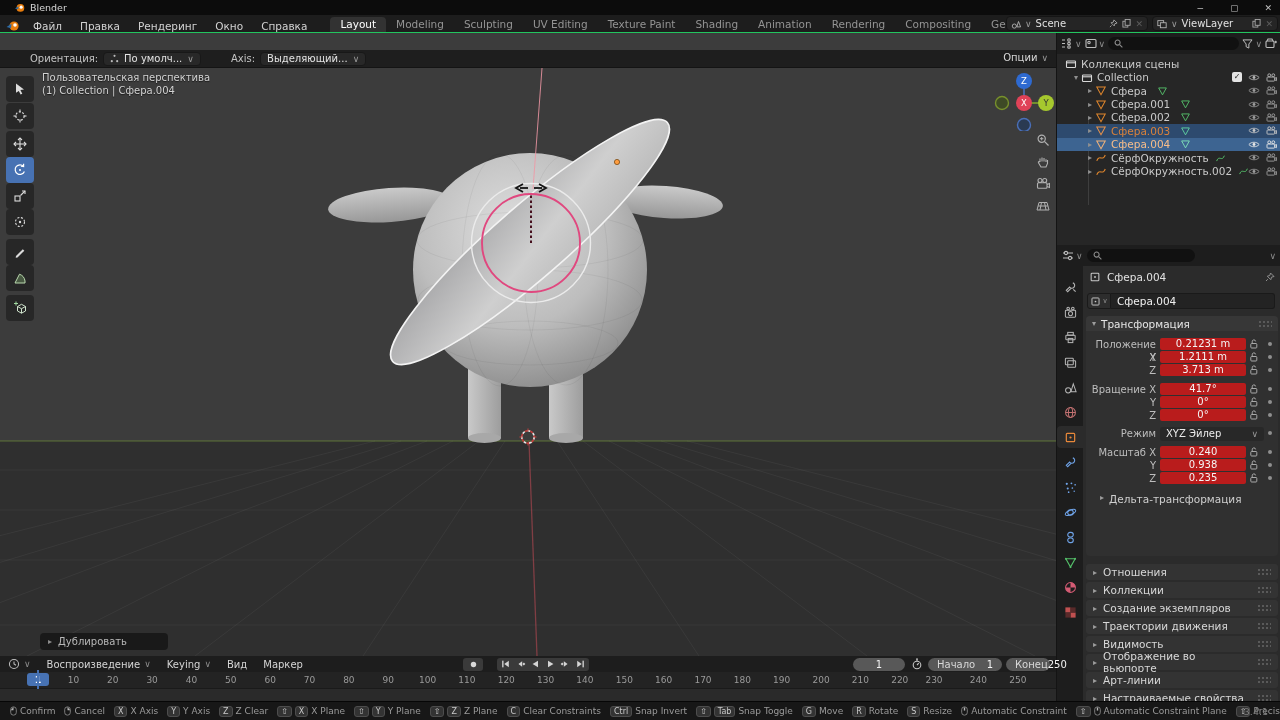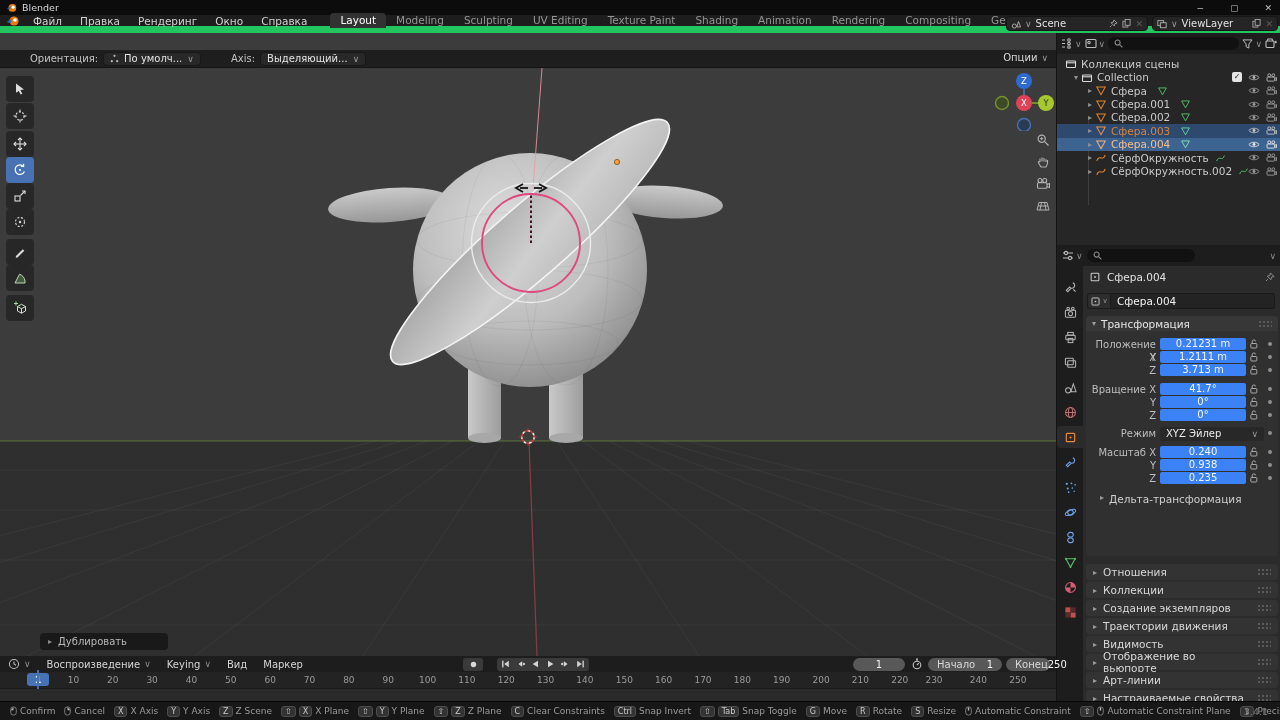--- a/index.html
+++ b/index.html
@@ -2,27 +2,27 @@
 <html><head>
 <meta charset="utf-8">
 <style>
   * { margin:0; padding:0; box-sizing:border-box; }
   html,body { width:1280px; height:720px; overflow:hidden; background:#1d1d1d;
     font-family:"DejaVu Sans", sans-serif; color:#c8c8c8; font-size:11px; }
   svg { display:block; }
 
   
   #titlebar { position:absolute; left:0; top:0; width:1280px; height:15px; background:#0c0c0c;
-    display:flex; align-items:center; padding:0 6px; color:#d6d6d6; font-size:9.5px; }
+    display:flex; align-items:center; padding:0 14px; color:#d6d6d6; font-size:9.5px; }
   #titlebar .win-controls { position:absolute; right:8px; top:0; height:15px; display:flex; gap:26px;
     align-items:center; color:#c2c2c2; font-size:9px; }
 
   
   #topbar { position:absolute; left:0; top:15px; width:1280px; height:18px; background:#1d1d1d;
-    display:flex; align-items:center; border-bottom:7px solid #22c55e; }
+    display:flex; align-items:flex-end; border-bottom:1px solid #22c55e; }
   .menu-item { padding:0 9px; color:#d2d2d2; font-size:10.5px; }
   .ws-tabs { display:flex; align-items:center; margin-left:14px; }
   .ws-tab { padding:1px 10px 2px; color:#949494; font-size:10.5px; border-radius:4px 4px 0 0; }
   .ws-tab.active { background:#323232; color:#ffffff; }
   .ws-add { color:#9a9a9a; padding:0 8px; font-size:11px; }
   .tb-right { position:absolute; right:2px; top:1px; display:flex; gap:4px; }
   .selector { display:flex; align-items:center; background:#252525; border:1px solid #151515;
     border-radius:4px; height:15px; padding:0 4px; gap:4px; color:#e0e0e0; font-size:10px; }
   .dim-x { color:#5c5c5c; font-size:9px; }
 
@@ -94,21 +94,21 @@
   #obj-name-field .text-part { flex:1; background:#232323; border:1px solid #1a1a1a; border-left:none;
     border-radius:0 3px 3px 0; color:#f0f0f0; font-size:10.5px; line-height:14px; padding-left:6px; }
   #transform-panel { position:absolute; left:3px; top:50px; width:192px; height:240px; background:#303030; border-radius:4px; }
   .panel-hdr { height:15px; background:#373737; border-radius:4px 4px 0 0; display:flex; align-items:center;
     gap:5px; padding:0 6px; color:#e6e6e6; font-size:10.5px; }
   .grip { margin-left:auto; width:14px; height:8px;
     background-image:radial-gradient(#5a5a5a 1px, transparent 1px); background-size:4px 4px; }
   .prop-row { position:absolute; left:0; width:192px; height:13px; }
   .prop-row .plabel { position:absolute; left:0; width:70px; text-align:right; color:#bdbdbd;
     font-size:10px; line-height:13px; }
-  .prop-row .pfield { position:absolute; left:74px; width:86px; height:12px; background:#3b82f6;
+  .prop-row .pfield { position:absolute; left:74px; width:86px; height:12px; background:#b91c1c;
     border-radius:2px; color:#f4f4f4; font-size:10px; text-align:center; line-height:12px; }
   .prop-row .lock { position:absolute; left:164px; top:1px; }
   .anim-dot { position:absolute; left:182px; top:4px; width:4px; height:4px; border-radius:50%; background:#8f8f8f; }
   .mode-field { position:absolute; left:74px; width:104px; height:14px; background:#282828; border-radius:3px;
     color:#ebebeb; font-size:10px; line-height:14px; padding:0 6px; display:flex; justify-content:space-between; }
   .delta-row { position:absolute; left:14px; color:#cfcfcf; font-size:10.5px; display:flex; gap:5px; }
   .section { position:absolute; left:3px; width:192px; height:16px; background:#333333; border-radius:3px;
     display:flex; align-items:center; gap:6px; padding:0 7px; color:#d8d8d8; font-size:10.5px; }
 
   
@@ -330,20 +330,24 @@
       <g>
         <circle cx="528" cy="369" r="6.2" fill="none" stroke="#e8e8e8" stroke-width="1.6" stroke-dasharray="2.8,2.8"></circle>
         <circle cx="528" cy="369" r="6.2" fill="none" stroke="#c5403f" stroke-width="1.6" stroke-dasharray="2.8,2.8" stroke-dashoffset="2.8"></circle>
         <line x1="528" y1="360.5" x2="528" y2="363.5" stroke="#c5403f" stroke-width="1"></line>
         <line x1="528" y1="374.5" x2="528" y2="377.5" stroke="#c5403f" stroke-width="1"></line>
         <line x1="519.5" y1="369" x2="522.5" y2="369" stroke="#c5403f" stroke-width="1"></line>
         <line x1="533.5" y1="369" x2="536.5" y2="369" stroke="#c5403f" stroke-width="1"></line>
       </g>
     </svg>
 
+    <div id="vp-overlay-text">
+      <div>Пользовательская перспектива</div>
+      <div>(1) Collection | Сфера.004</div>
+    </div>
 
     <div id="vp-toolbar">
       <div class="tool-btn" style="top:4px">
         <svg width="14" height="14" viewBox="0 0 14 14">
             <path d="M3 1.5 L11 7.5 L7.4 8.1 L9.3 11.8 L7.6 12.6 L5.8 9 L3 10.8 Z" fill="#dcdcdc"></path>
           </svg>
       </div>
       <div class="tool-btn" style="top:31px">
         <svg width="14" height="14" viewBox="0 0 14 14" fill="none" stroke="#dcdcdc" stroke-width="1.1">
           <circle cx="7" cy="7" r="4.2" stroke-dasharray="2,1.6"></circle>
@@ -1093,21 +1097,21 @@
   <span class="hint">
       <span class="key">X</span>
       <span>X Axis</span>
     </span>
   <span class="hint">
       <span class="key">Y</span>
       <span>Y Axis</span>
     </span>
   <span class="hint">
       <span class="key">Z</span>
-      <span>Z Scene</span>
+      <span>Z Clear</span>
     </span>
   <span class="hint">
       <span class="key">⇧</span>
       <span class="key">X</span>
       <span>X Plane</span>
     </span>
   <span class="hint">
       <span class="key">⇧</span>
       <span class="key">Y</span>
       <span>Y Plane</span>

